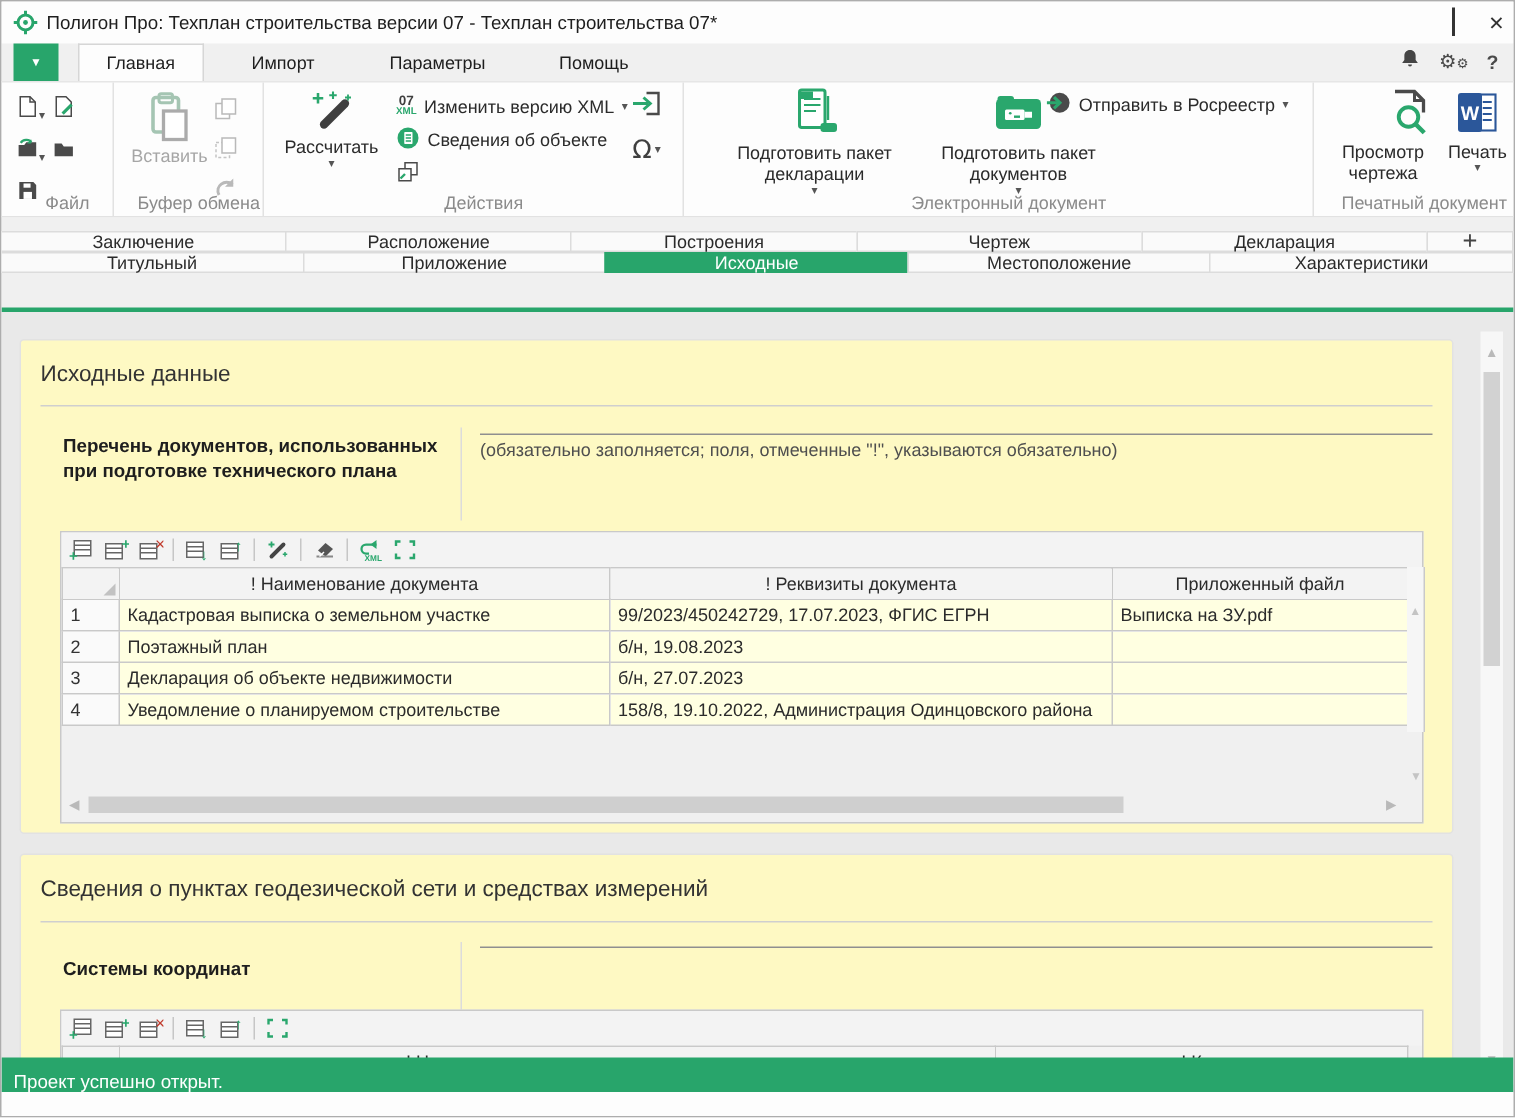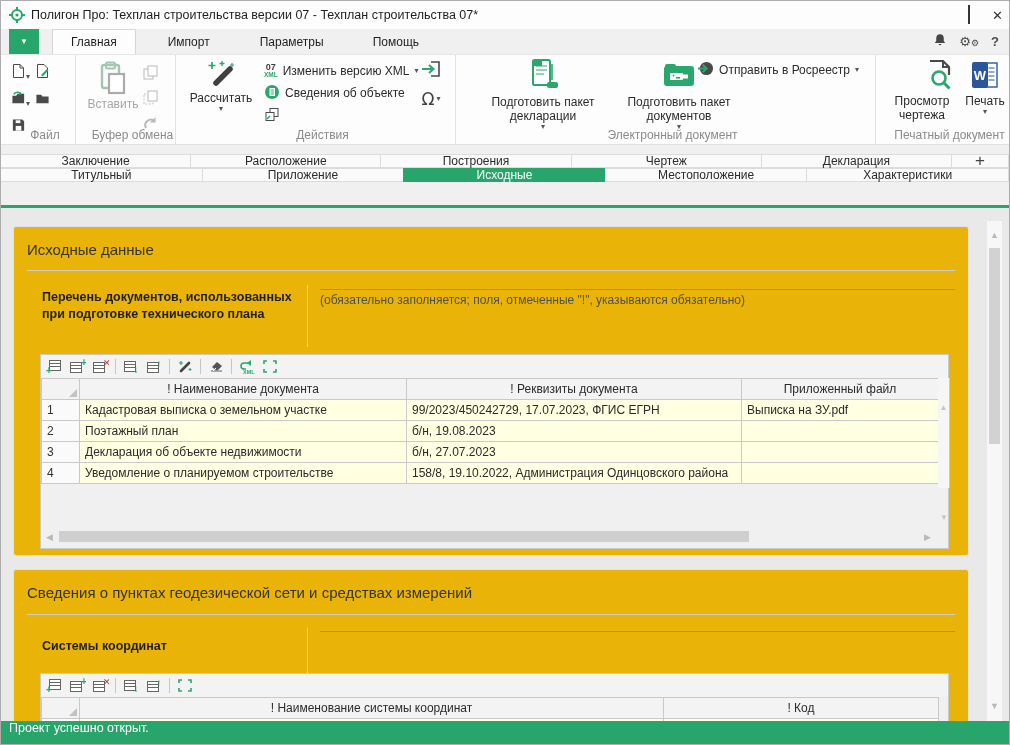--- a/index.html
+++ b/index.html
@@ -43,21 +43,21 @@
   
   .doctabs{position:absolute; top:144px; left:0; right:0; height:63px; background:#f0f0f0; padding-top:9px;}
   .trow{display:flex; height:14px;}
   .dtab{flex:1; background:#fafafa; border:1px solid #dcdcdc; margin-left:-1px; display:flex; align-items:center; justify-content:center; font-size:12px; color:#2b2b2b;}
   .dtab.plus{flex:0 0 58px; font-size:17px; color:#444;}
   .dtab.active{background:var(--green); border-color:var(--green); color:#fff;}
   .greenline{position:absolute; left:0; right:0; bottom:0; height:3px; background:var(--green);}
 
   
   .content{position:absolute; top:207px; left:0; right:0; height:515px; background:var(--lite); overflow:hidden;}
-  .card{position:absolute; left:12px; width:956px; background:#eab308; border:1px solid #e2e2e2; border-radius:3px;}
+  .card{position:absolute; left:12px; width:956px; background:#fef9c3; border:1px solid #e2e2e2; border-radius:3px;}
   .sect-title{position:absolute; left:13px; top:14px; font-size:15px; color:#333;}
   .sect-rule{position:absolute; left:13px; right:13px; height:1px; background:#cfcfcf;}
   .fldlabel{position:absolute; left:28px; width:262px; font-size:12.5px; font-weight:bold; color:#1e1e1e; line-height:17px;}
   .vdiv{position:absolute; width:1px; background:#dcdcdc;}
   .fldline{position:absolute; left:306px; right:13px; border-top:1px solid #8f8f8f;}
   .hint{position:absolute; left:306px; right:13px; font-size:12px; color:#4f4f4f; padding-top:4px;}
 
   .tblbox{position:absolute; left:26px; width:909px; border:1px solid var(--bord); background:#f0f0f0;}
   .tbar{height:23px; display:flex; align-items:center; gap:5px; padding:0 4px; background:#f3f3f3;}
   .ti{display:flex; align-items:center; justify-content:center; width:18px; height:17px;}
@@ -69,21 +69,21 @@
   td.num{background:#fafafa; color:#333; padding-left:6px;}
   td.cell{background:var(--cellyellow); color:#2b2b2b;}
   th.corner::after{content:""; position:absolute; right:2px; bottom:2px; border-left:8px solid transparent; border-bottom:8px solid #c2c2c2;}
   .vstrip{position:absolute; width:12px; background:#f6f6f6; border-right:1px solid var(--bord); text-align:center; color:#c4c4c4; font-size:8px; line-height:10px;}
   .hscroll{position:absolute; left:5px; right:17px; bottom:5px; height:13px; display:flex; align-items:center; color:#b9b9b9; font-size:9px;}
   .hthumb{height:11px; background:#cfcfcf; flex:0 0 78%; margin-left:6px;}
   .pagescroll{position:absolute; right:7px; top:13px; bottom:0; width:15px; background:#f7f7f7; color:#b9b9b9; font-size:9px; text-align:center;}
   .pthumb{position:absolute; left:2px; right:2px; top:27px; height:196px; background:#d2d2d2;}
 
   
-  .statusbar{position:absolute; left:0; right:0; bottom:0; height:23px; background:var(--green); color:#fff; font-size:12.5px; display:flex; align-items:flex-start; padding-left:8px;}
+  .statusbar{position:absolute; left:0; right:0; bottom:16px; height:23px; background:var(--green); color:#fff; font-size:12.5px; display:flex; align-items:flex-end; padding-left:8px;}
 </style>
 </head>
 <body>
 
 <div class="window">
 
   <div class="titlebar">
     <span class="appicon">
       <svg width="16" height="16" viewBox="0 0 16 16">
           <circle cx="8" cy="8" r="5" fill="none" stroke="#28a56b" stroke-width="2"></circle>

